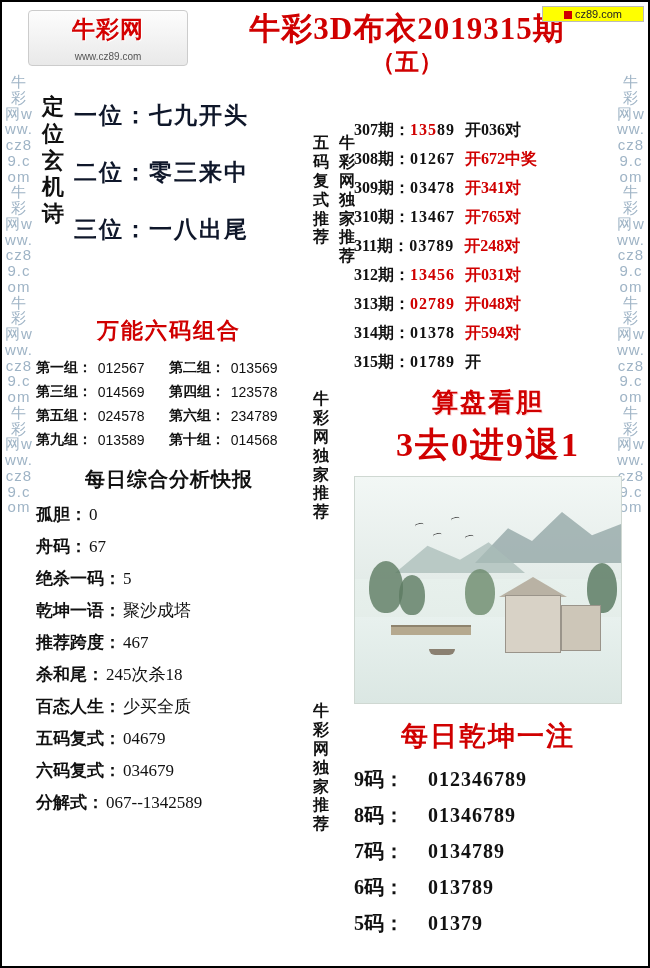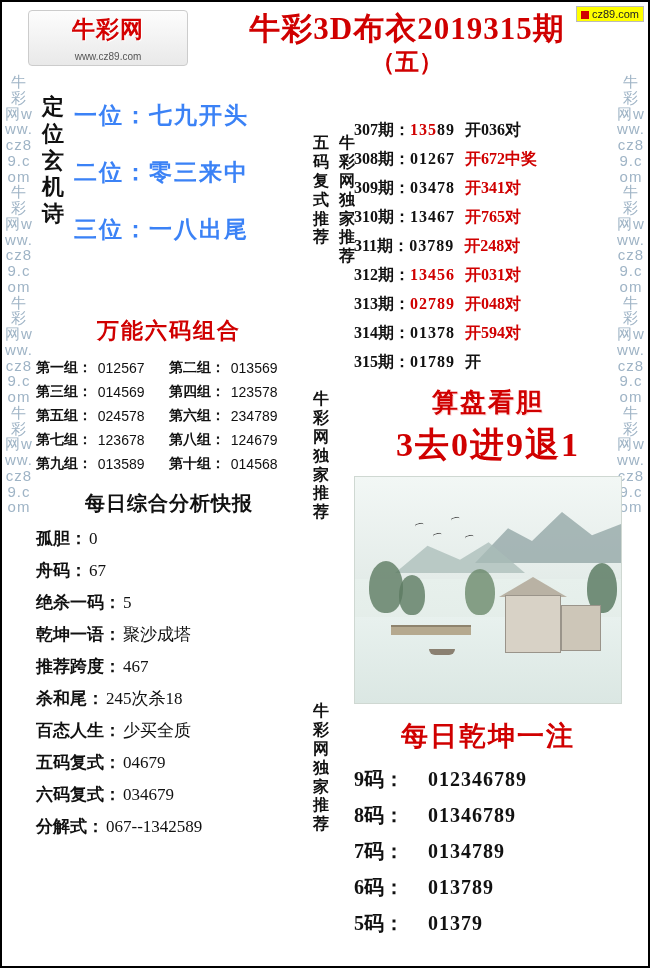--- a/index.html
+++ b/index.html
@@ -82,21 +82,21 @@
     font-weight: bold;
     color: #d00000;
     font-family: "Liberation Serif", serif;
   }
   .brand-tag {
     position: absolute;
     right: 8px; top: 4px;
     background: #ffff00;
     border: 1px solid #bbb;
     font-size: 11px;
-    padding: 1px 4px;
+    padding: 1px 21px;
     color: #222;
   }
   .brand-tag .dot {
     display: inline-block;
     width: 8px; height: 8px;
     background: #d00000;
     margin-right: 3px;
     vertical-align: -1px;
   }
 
@@ -119,21 +119,21 @@
     text-align: center;
   }
   .poem-lines {
     position: absolute;
     left: 38px; top: 20px;
     width: 226px;
   }
   .poem-line {
     font-size: 23px;
     font-weight: bold;
-    color: #3b82f6;
+    color: #0f172a;
     font-family: "Liberation Serif", serif;
     margin-bottom: 26px;
     letter-spacing: 2px;
   }
 
   .section-title-red {
     font-size: 22px;
     font-weight: bold;
     color: #d00000;
     font-family: "Liberation Serif", serif;
@@ -353,26 +353,20 @@
         <td class="g-label">第四组：</td>
         <td class="g-val">123578</td>
       </tr>
       <tr>
         <td class="g-label">第五组：</td>
         <td class="g-val">024578</td>
         <td class="g-label">第六组：</td>
         <td class="g-val">234789</td>
       </tr>
       <tr>
-        <td class="g-label">第七组：</td>
-        <td class="g-val">123678</td>
-        <td class="g-label">第八组：</td>
-        <td class="g-val">124679</td>
-      </tr>
-      <tr>
         <td class="g-label">第九组：</td>
         <td class="g-val">013589</td>
         <td class="g-label">第十组：</td>
         <td class="g-val">014568</td>
       </tr>
     </tbody>
       </table>
 
     <div class="section-title-dark">每日综合分析快报</div>
 

